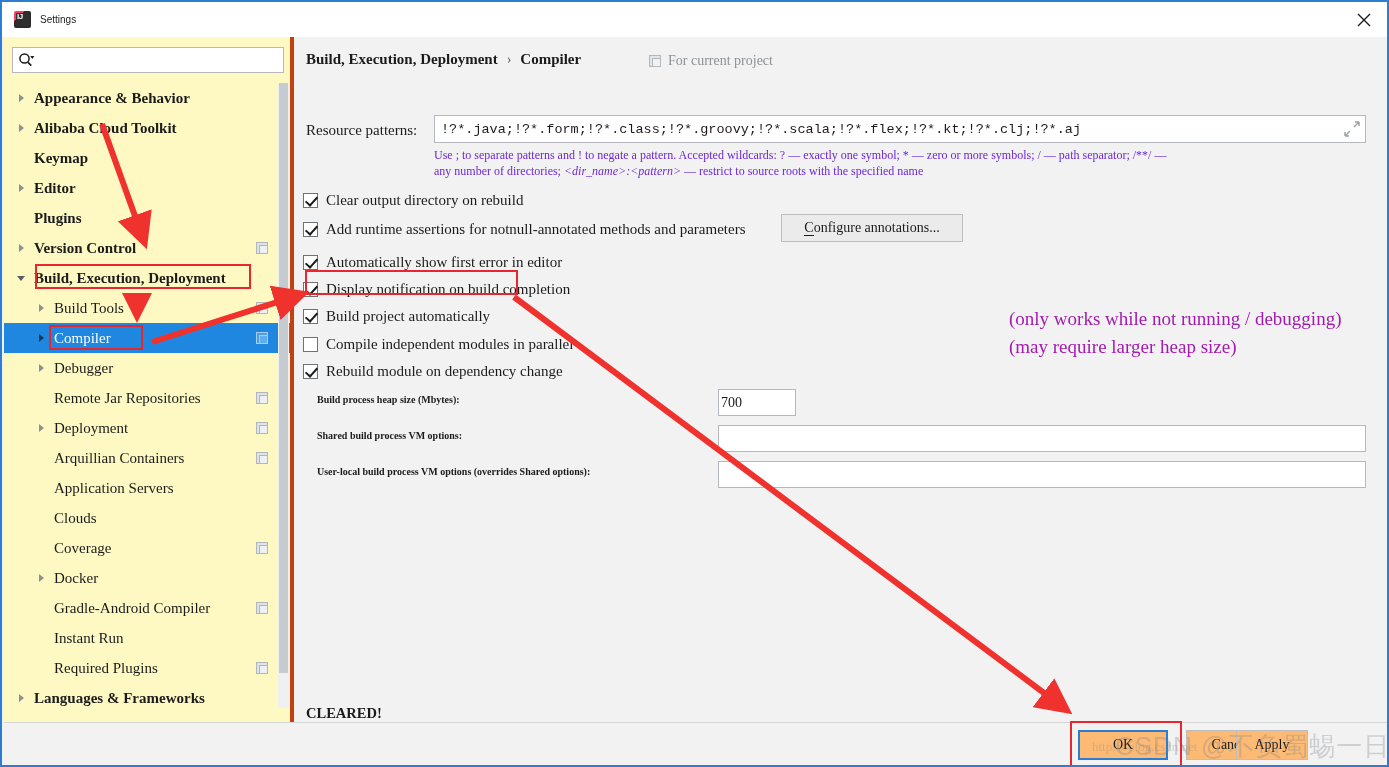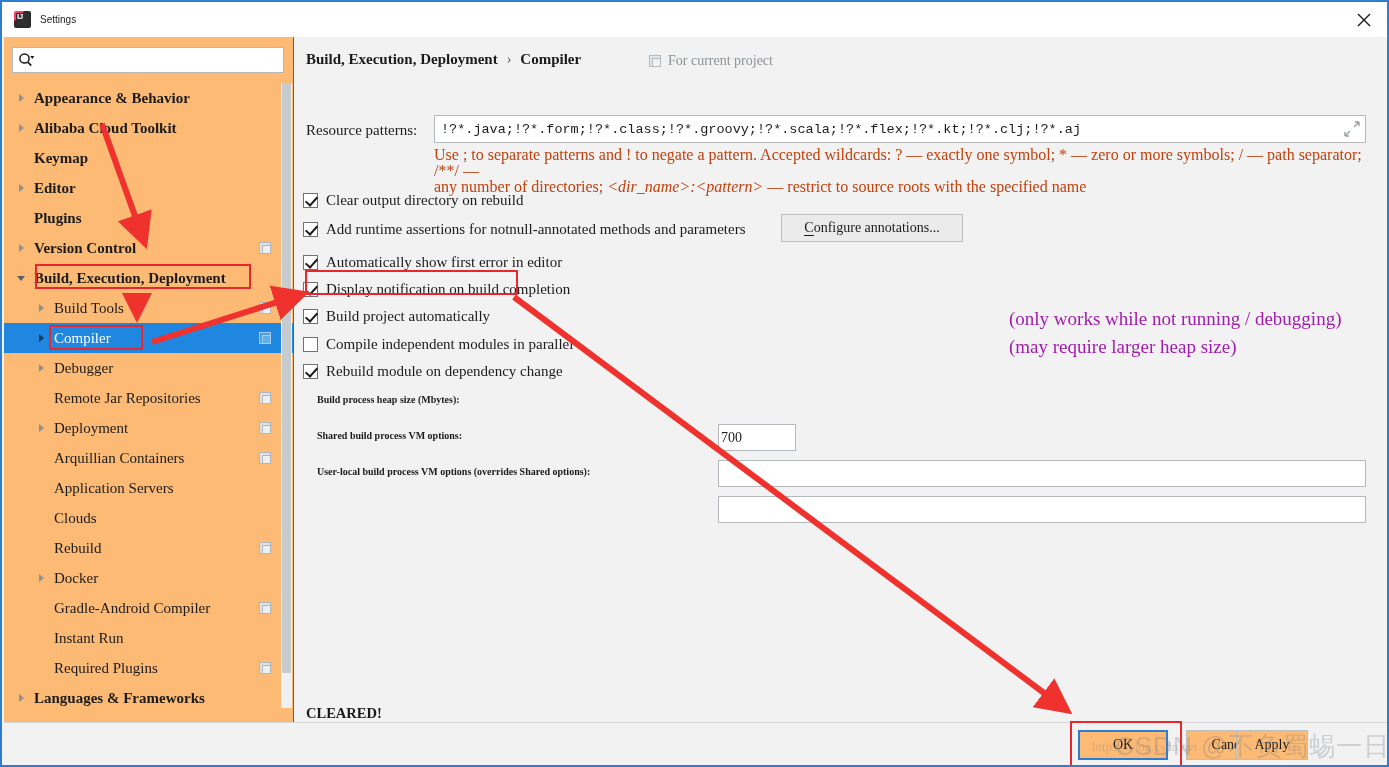--- a/index.html
+++ b/index.html
@@ -49,22 +49,22 @@
     width: 46px; height: 35px;
     display: flex; align-items: center; justify-content: center;
     cursor: pointer;
   }
   .close-btn svg { display:block; }
 
   
   .sidebar {
     position: absolute; left: 2px; top: 35px;
     width: 290px; height: 685px;
-    background: #fdba74;
-    border-right: 1px solid #c2410c;
+    background: #fef9c3;
+    border-right: 4px solid #c2410c;
   }
   .search-wrap {
     position: absolute; left: 8px; top: 10px;
     width: 272px; height: 26px;
     background: #ffffff;
     border: 1px solid #b5b8bc;
     display: flex; align-items: center;
   }
   .search-icon { margin-left: 5px; display: flex; align-items: center; }
   .search-input {
@@ -197,21 +197,21 @@
   }
   .expand-btn {
     width: 26px; height: 26px; flex: none;
     display: flex; align-items: center; justify-content: center;
     cursor: pointer;
   }
 
   .rp-hint {
     position: absolute; left: 139px; top: 110px;
     width: 935px;
-    font-size: 16px; color: #c2410c; line-height: 16px;
+    font-size: 12px; color: #6d28d9; line-height: 16px;
   }
   .rp-hint i { font-style: italic; }
 
   .cb-row {
     position: absolute; left: 8px;
     display: flex; align-items: center;
     height: 22px;
     font-size: 15px; color: #1b1b1b;
     cursor: pointer;
   }
@@ -239,21 +239,21 @@
     display: flex; align-items: center; justify-content: center;
     cursor: pointer;
   }
   #configure-annotations-btn { left: 486px; top: 177px; width: 182px; height: 28px; }
 
   .fld-label { position: absolute; left: 22px; font-size: 10px; color:#1b1b1b;font-weight:bold; }
   .txt-field {
     position: absolute;
     background: #ffffff; border: 1px solid #b5b8bc;
     font-family: "Liberation Serif", serif; font-size: 14px;
-    color: #1b1b1b; outline: none; margin-top: 35px;
+    color: #1b1b1b; outline: none;
   }
   #heap-field { left: 423px; top: 352px; width: 78px; height: 27px; }
   #shared-vm-field { left: 423px; top: 388px; width: 648px; height: 27px; }
   #userlocal-vm-field { left: 423px; top: 424px; width: 648px; height: 27px; }
 
   .warn-title {
     position: absolute; left: 11px; top: 668px;
     font-size: 14.5px; font-weight: bold; color: #1b1b1b;
   }
   .warn-body {
@@ -408,21 +408,21 @@
         <div class="tree-row lvl1">
           <span class="twisty empty">
             <span class="tw-right"></span>
           </span>
           <span class="tree-label">Clouds</span>
         </div>
         <div class="tree-row lvl1">
           <span class="twisty empty">
             <span class="tw-right"></span>
           </span>
-          <span class="tree-label">Rebuild</span>
+          <span class="tree-label">Coverage</span>
           <span class="proj-badge"></span>
         </div>
         <div class="tree-row lvl1">
           <span class="twisty">
             <span class="tw-right"></span>
           </span>
           <span class="tree-label">Docker</span>
         </div>
         <div class="tree-row lvl1">
           <span class="twisty empty">

